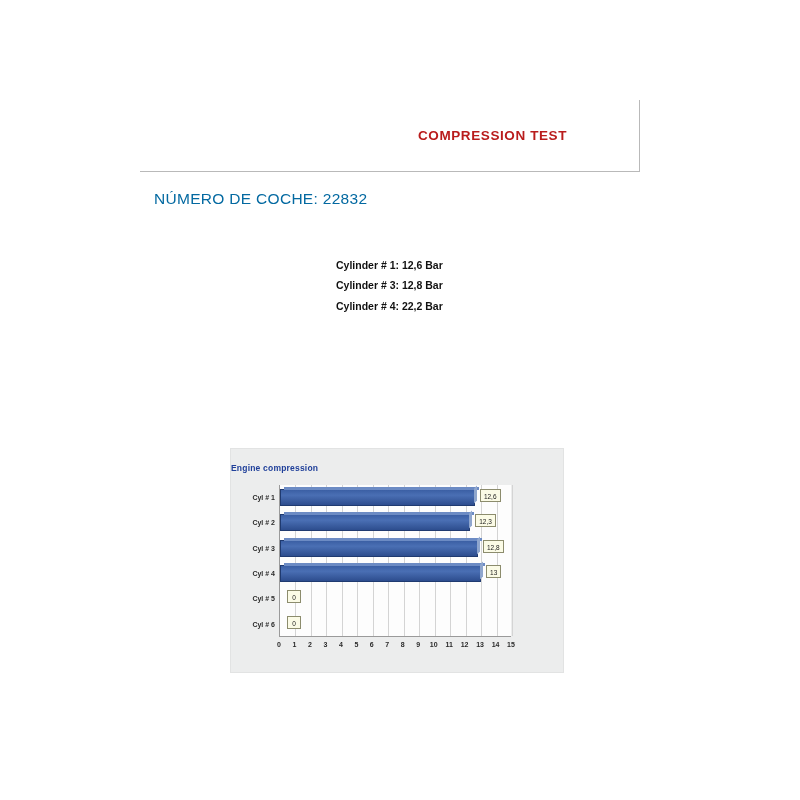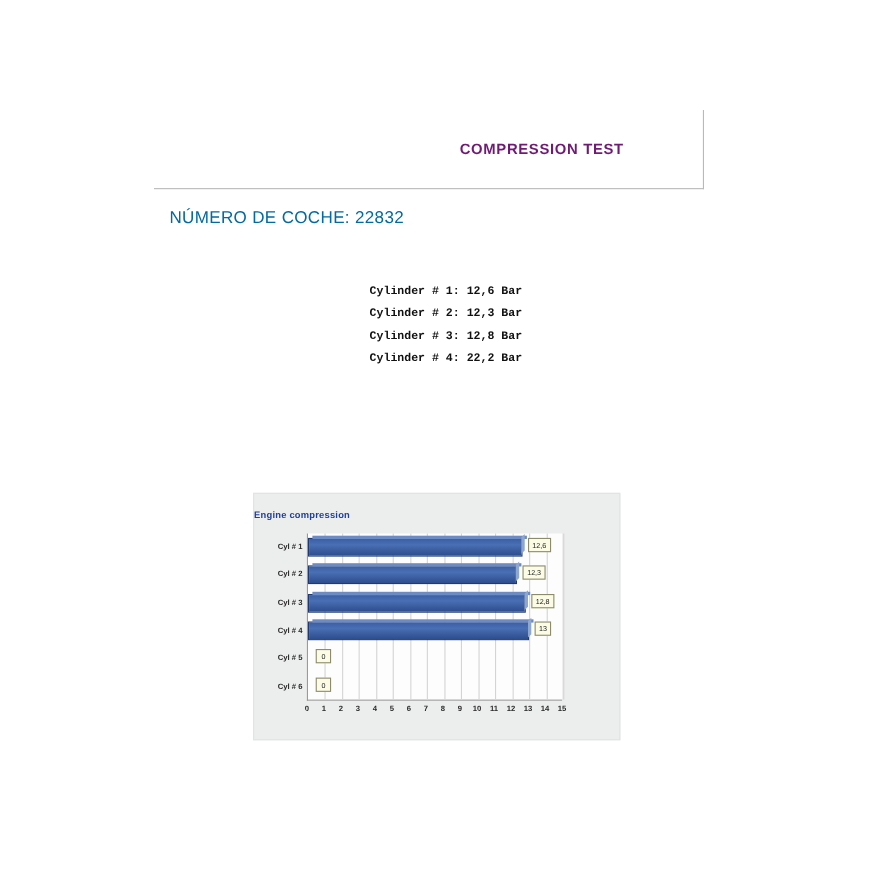--- a/index.html
+++ b/index.html
@@ -76,40 +76,39 @@
     width: 293px;
     height: 71px;
     display: flex;
     align-items: center;
     justify-content: center;
   }
   .header-title {
     font-size: 13.5px;
     font-weight: bold;
     letter-spacing: 0.6px;
-    color: #701a75;
+    color: #b91c1c;
   }
 
   
   .car-number {
     position: absolute;
     left: 14px;
     top: 90px;
     font-size: 15.5px;
     color: #0369a1;
     letter-spacing: 0.3px;
   }
 
   
   .readings {
     position: absolute;
     left: 196px;
     top: 155px;
     width: 230px;
-    font-family: Liberation Mono, monospace;
   }
   .reading-row {
     font-size: 10.5px;
     font-weight: bold;
     color: #111111;
     line-height: 20.4px;
     white-space: pre;
   }
 
   
@@ -229,21 +228,20 @@
   <div class="header">
     <div class="header-title-cell">
       <div class="header-title">COMPRESSION TEST</div>
     </div>
   </div>
 
   <div class="car-number">NÚMERO DE COCHE: 22832</div>
 
   <div class="readings">
     <div class="reading-row">Cylinder # 1: 12,6 Bar</div>
-    <div class="reading-row">Cylinder # 2: 12,3 Bar</div>
     <div class="reading-row">Cylinder # 3: 12,8 Bar</div>
     <div class="reading-row">Cylinder # 4: 22,2 Bar</div>
   </div>
 
   <div class="chart-panel">
     <div class="chart-title">Engine compression</div>
 
     <div id="ylabels">
         <div class="ylabel" style="left: 0px; top: 36px;">Cyl # 1</div>
         <div class="ylabel" style="left: 0px; top: 61.3333px;">Cyl # 2</div>

